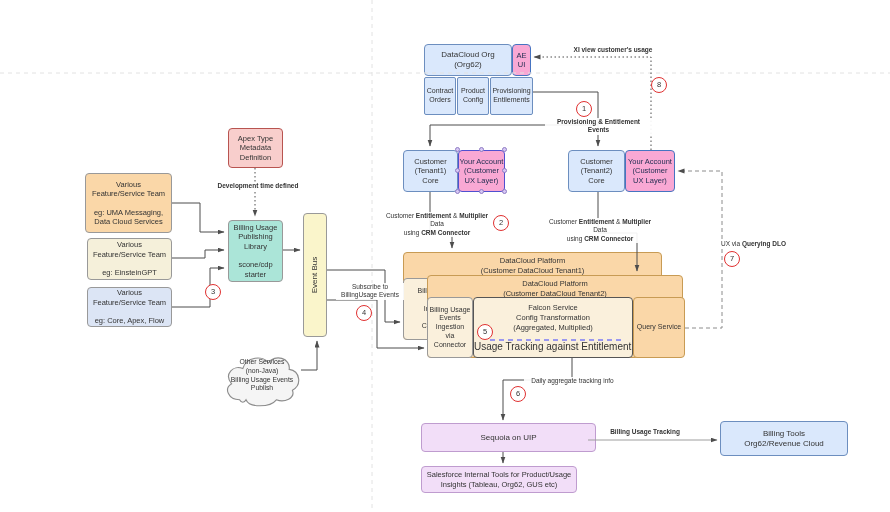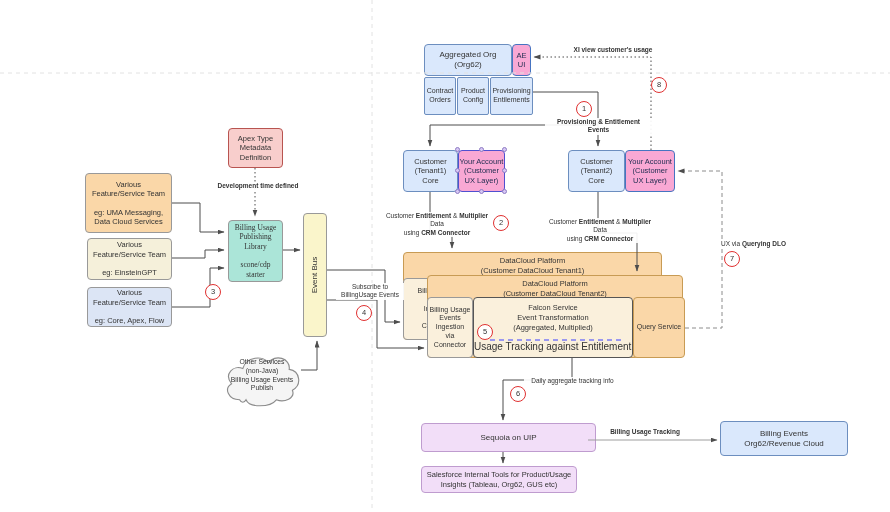--- a/index.html
+++ b/index.html
@@ -10,21 +10,21 @@
         font-size:8px;line-height:1.25;white-space:pre-line;z-index:2;}
   .sq{border-radius:2px;}
   
   .bluelight{background:#DAE8FC;border-color:#6C8EBF;}
   .bluemed{background:#f9a8d4;border-color:#4674C1;color:#1d2b4f;}
   .orange{background:#FAD7A8;border-color:#999;}
   .tan{background:#FAD7A8;border-color:#C89B54;}
   .cream{background:#FAF0DC;border-color:#B9A27C;}
   .beige{background:#F5F0DA;border-color:#999;}
   .bluegray{background:#DCE5F5;border-color:#999;}
-  .teal{background:#ABE5D8;border-color:#999;font-family:Liberation Serif, serif;}
+  .teal{background:#ABE5D8;border-color:#999;}
   .pink{background:#F8CECC;border-color:#B85450;}
   .yellow{background:#FAF5CB;border-color:#999;}
   .lavender{background:#F2DEF8;border-color:#BF9CCF;margin-left:8px;}
   .container{z-index:2;align-items:flex-start;}
   .dc-header{position:absolute;top:3px;left:0;right:0;text-align:center;font-size:7.5px;
              line-height:1.3;white-space:pre-line;}
   .elabel{position:absolute;z-index:11;font-size:6.5px;line-height:1.3;text-align:center;
           background:rgba(255,255,255,0.92);white-space:pre-line;padding:0 1px;}
   .bold{font-weight:bold;}
   .badge{position:absolute;z-index:12;width:14px;height:14px;border:1.6px solid #E03131;
@@ -80,21 +80,21 @@
       <path d="M588,440 H717" stroke="#9E9E9E" marker-end="url(#ah)"></path>
 
       <path d="M685,328 H722 V171 H678" stroke="#8C8C8C" stroke-dasharray="4,3" marker-end="url(#ah)"></path>
 
       <path d="M651,150 V57 H534" stroke-dasharray="1.5,2.5" marker-end="url(#ah)"></path>
     </g>
 
     <path d="M490,340 H625" stroke="#7B7BF5" stroke-width="1.6" stroke-dasharray="5,4" fill="none"></path>
   </svg>
 
-  <div class="node bluelight" style="left:424px;top:44px;width:88px;height:32px;">Aggregated Org
+  <div class="node bluelight" style="left:424px;top:44px;width:88px;height:32px;">DataCloud Org
 (Org62)</div>
   <div class="node bluemed" style="left:512px;top:44px;width:19px;height:32px;font-size:7.5px;">AE
 UI</div>
   <div class="node bluelight sq" style="left:424px;top:77px;width:32px;height:38px;font-size:7px;">Contract
 Orders</div>
   <div class="node bluelight sq" style="left:457px;top:77px;width:32px;height:38px;font-size:7px;">Product
 Config</div>
   <div class="node bluelight sq" style="left:490px;top:77px;width:43px;height:38px;font-size:7px;">Provisioning
 Entilements</div>
 
@@ -169,30 +169,30 @@
     <div class="dc-header">DataCloud Platform
 (Customer DataCloud Tenant2)</div>
   </div>
   <div class="node cream" style="left:427px;top:297px;width:46px;height:61px;font-size:7px;z-index:5;border-color:#999;">Billing Usage
 Events
 Ingestion
 via
 Connector</div>
   <div class="node cream" style="left:473px;top:297px;width:160px;height:61px;z-index:5;border-color:#555;align-items:flex-start;">
     <div style="position:absolute;top:5px;left:0;right:0;text-align:center;font-size:7.5px;line-height:1.3;white-space:pre-line;">Falcon Service
-Event Transformation
+Config Transformation
 (Aggregated, Multiplied)</div>
     <div style="position:absolute;bottom:4px;left:0;right:0;text-align:left;font-size:10px;">Usage Tracking against Entitlement</div>
   </div>
   <div class="node tan" style="left:633px;top:297px;width:52px;height:61px;font-size:7px;z-index:5;">Query Service</div>
 
   <div class="node lavender" style="left:413px;top:423px;width:175px;height:29px;">Sequoia on UIP</div>
   <div class="node lavender" style="left:413px;top:466px;width:156px;height:27px;font-size:7.5px;">Salesforce Internal Tools for Product/Usage
 Insights (Tableau, Org62, GUS etc)</div>
-  <div class="node bluelight" style="left:720px;top:421px;width:128px;height:35px;">Billing Events
+  <div class="node bluelight" style="left:720px;top:421px;width:128px;height:35px;">Billing Tools
 Org62/Revenue Cloud</div>
 
   <div class="elabel bold" style="left:557px;top:46px;width:110px;">XI view customer's usage</div>
   <div class="elabel bold" style="left:545px;top:118px;width:105px;">Provisioning &amp; Entitlement Events</div>
   <div class="elabel" style="left:381px;top:212px;width:110px;"><span>Customer </span><b>Entitlement</b><span> &amp; </span><b>Multiplier</b><span> Data</span><br><span>using </span><b>CRM Connector</b></div>
   <div class="elabel" style="left:543px;top:218px;width:112px;"><span>Customer </span><b>Entitlement</b><span> &amp; </span><b>Multiplier</b><span> Data</span><br><span>using </span><b>CRM Connector</b></div>
   <div class="elabel bold" style="left:215px;top:182px;width:84px;">Development time defined</div>
   <div class="elabel" style="left:336px;top:283px;width:66px;">Subscribe to
 BillingUsage Events</div>
   <div class="elabel" style="left:524px;top:377px;width:95px;">Daily aggregate tracking info</div>

